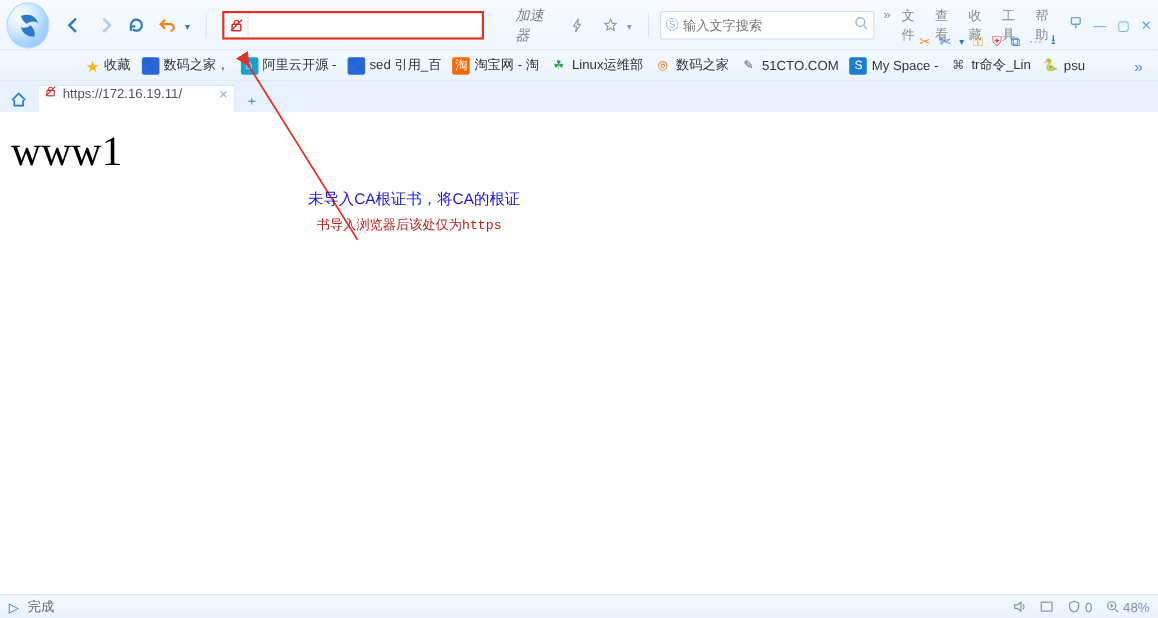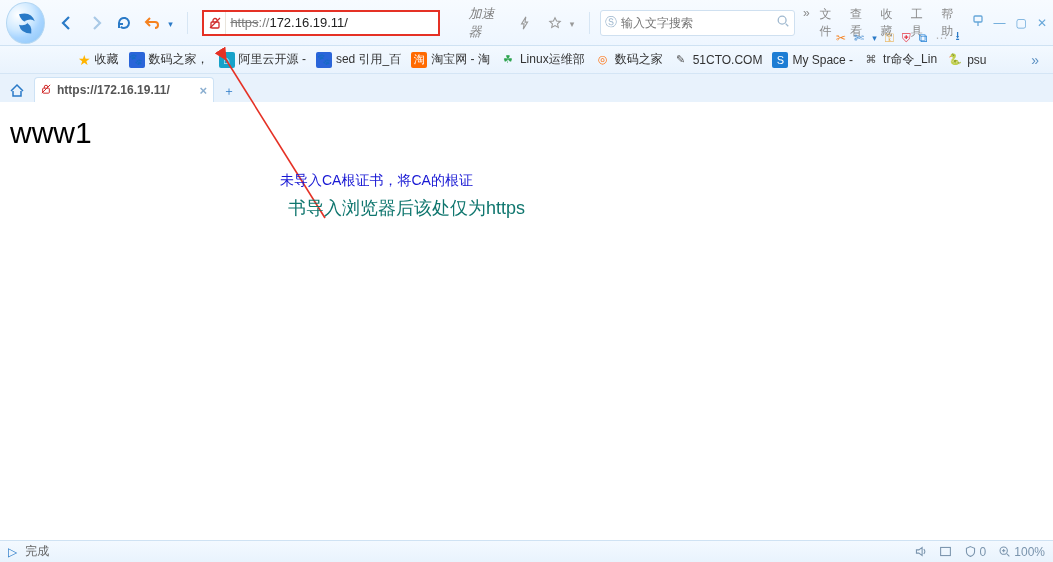--- a/index.html
+++ b/index.html
@@ -34,31 +34,31 @@
   
   .bm-bar { height:28px; background:linear-gradient(#f3f9ff,#e9f3fd); border-bottom:1px solid #d4e5f5; display:flex; align-items:center; padding:0 8px 0 78px; gap:10px;}
   .bm-item { display:flex; align-items:center; gap:4px; color:#333; font-size:12px; cursor:pointer; white-space:nowrap;}
   .bm-item .fav{width:16px;height:16px;display:flex;align-items:center;justify-content:center;font-size:11px;border-radius:2px;}
   .bm-star{color:#ffb400;font-size:14px;}
   .bm-more{margin-left:auto;color:#5a8fc2;font-size:14px;padding:0 6px;cursor:pointer;}
 
   
   .tab-bar { height:28px; background:#e8f2fc; display:flex; align-items:flex-end; padding:0 6px; gap:4px;}
   .home-icon{width:22px;height:22px;display:flex;align-items:center;justify-content:center;color:#2a7ac7;cursor:pointer;margin-right:2px;}
-  .tab { height:25px; min-width:180px; background:#fff; border:1px solid #cde2f5; border-bottom:none; border-radius:4px 4px 0 0; display:flex; align-items:center; padding:0 6px; gap:6px;font-weight:bold;}
+  .tab { height:25px; min-width:180px; background:#fff; border:1px solid #cde2f5; border-bottom:none; border-radius:4px 4px 0 0; display:flex; align-items:flex-start; padding:0 6px; gap:6px;}
   .tab .tab-lock{color:#d02b2b;font-size:10px;}
   .tab .tab-title{flex:1;font-size:12px;color:#555;white-space:nowrap;overflow:hidden;text-overflow:ellipsis;}
   .tab .tab-close{color:#8aaed0;cursor:pointer;font-size:13px;}
   .tab-add{width:22px;height:22px;display:flex;align-items:center;justify-content:center;color:#2a7ac7;cursor:pointer;}
 
   
   .page { position:relative; height:calc(562px - 46px - 28px - 28px - 22px); background:#fff;}
-  .page h1 { font-family:Liberation Sans, sans-serif; font-weight:normal; font-size:30px; padding:14px 0 0 10px; color:#000;}
+  .page h1 { font-family:Liberation Serif, serif; font-weight:normal; font-size:38px; padding:14px 0 0 10px; color:#000;}
   .anno-line1{position:absolute; left:280px; top:70px; color:#1818d4; font-size:14px;}
-  .anno-line2{position:absolute; left:288px; top:94px; color:#0f766e; font-size:18px;}
+  .anno-line2{position:absolute; left:288px; top:94px; color:#b91c1c; font-size:12px;font-family:Liberation Mono, monospace;}
   .arrow-svg{position:absolute; left:215px; top:-54px; width:150px; height:200px; overflow:visible; pointer-events:none;}
 
   
   .status-bar{position:absolute;left:0;right:0;bottom:0;height:22px;background:linear-gradient(#f3f9ff,#e9f3fd);border-top:1px solid #cfe2f3;display:flex;align-items:center;padding:0 8px;font-size:12px;color:#666;}
   .status-left{display:flex;align-items:center;gap:8px;}
   .status-right{margin-left:auto;display:flex;align-items:center;gap:12px;color:#7a94ad;}
   .status-right span{display:flex;align-items:center;gap:3px;cursor:pointer;}
   .status-right svg{width:13px;height:13px;}
 
   .col-orange{color:#f5821f;}
@@ -96,25 +96,20 @@
   <span class="nav-caret">▾</span>
   <div class="vline"></div>
 
   <div class="addr-outer">
     <div class="lock-area">
       <svg width="12" height="12" viewBox="0 0 12 12">
           <rect x="2" y="5" width="8" height="6" rx="1" fill="none" stroke="#d02b2b" stroke-width="1.3"></rect>
           <path d="M4 5 V3.5 a2 2 0 0 1 4 0" fill="none" stroke="#d02b2b" stroke-width="1.3"></path>
           <line x1="1" y1="11" x2="11" y2="1" stroke="#d02b2b" stroke-width="1.3"></line>
         </svg>
-    </div>
-    <div class="addr-text">
-      <span class="https-strike">https</span>
-        <span class="addr-sep">://</span>
-        <span class="addr-ip">172.16.19.11/</span>
     </div>
   </div>
 
   <span class="accel">加速器</span>
   <div class="tool-icon">
       <svg viewBox="0 0 16 16">
         <path d="M9 1 L4 9 h3 l-1 6 5-8 h-3 z" fill="none" stroke="#999" stroke-width="1.2"></path>
       </svg>
     </div>
   <div class="tool-icon">
@@ -271,16 +266,16 @@
         </svg>
         <span>0</span>
       </span>
     <span>
         <svg viewBox="0 0 16 16">
           <circle cx="7" cy="7" r="4.5" fill="none" stroke="#7a94ad" stroke-width="1.3"></circle>
           <line x1="11" y1="11" x2="14" y2="14" stroke="#7a94ad" stroke-width="1.3"></line>
           <line x1="5" y1="7" x2="9" y2="7" stroke="#7a94ad" stroke-width="1.3"></line>
           <line x1="7" y1="5" x2="7" y2="9" stroke="#7a94ad" stroke-width="1.3"></line>
         </svg>
-        <span>100%</span>
+        <span>48%</span>
       </span>
   </div>
 </div>
 
 </body></html>

